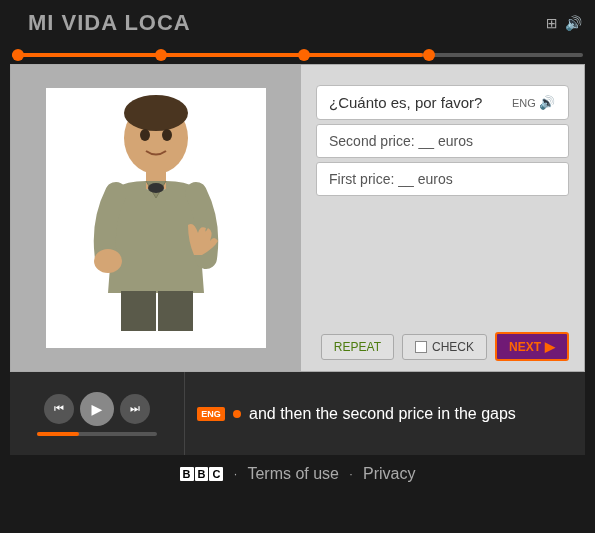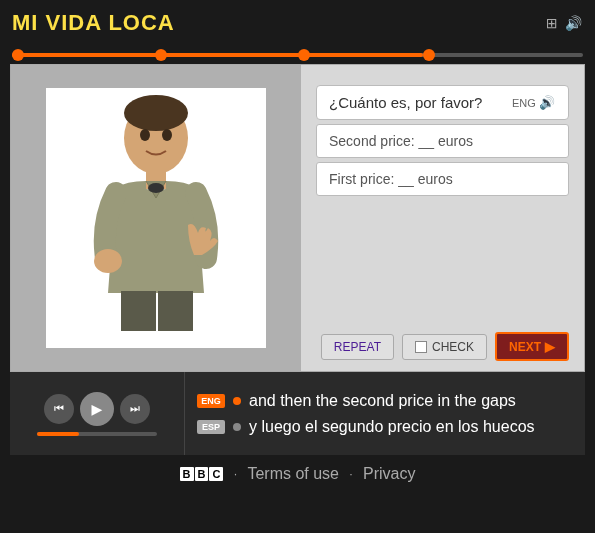--- a/index.html
+++ b/index.html
@@ -14,24 +14,25 @@
     
     .header {
       background: #1a1a1a;
       padding: 8px 12px;
       display: flex;
       align-items: center;
       justify-content: space-between;
       height: 46px;
     }
     .header-title {
-      color: #fde047;
+      color: #a3a3a3;
       font-size: 22px;
       font-weight: bold;
       letter-spacing: 1px;
+      margin-left: 16px;
     }
     .header-icons {
       display: flex;
       gap: 8px;
       align-items: center;
     }
     .header-icon {
       color: #aaa;
       font-size: 14px;
       cursor: pointer;
@@ -154,21 +155,21 @@
       justify-content: flex-end;
       gap: 8px;
       padding-top: 5px;
     }
     .btn-repeat {
       background: #e0e0e0;
       border: 1px solid #aaa;
       border-radius: 3px;
       padding: 5px 12px;
       font-size: 12px;
-      color: #4c1d95;
+      color: #4d7c0f;
       cursor: pointer;
     }
     .btn-check {
       background: #e0e0e0;
       border: 1px solid #aaa;
       border-radius: 3px;
       padding: 5px 12px;
       font-size: 12px;
       color: #444;
       cursor: pointer;
@@ -177,21 +178,21 @@
       gap: 5px;
     }
     .check-square {
       width: 12px;
       height: 12px;
       border: 1px solid #888;
       background: white;
       display: inline-block;
     }
     .btn-next {
-      background: #7f1d1d;
+      background: #701a75;
       border: 2px solid #ff6600;
       border-radius: 3px;
       padding: 5px 12px;
       font-size: 12px;
       color: #ff6600;
       font-weight: bold;
       cursor: pointer;
       display: flex;
       align-items: center;
       gap: 4px;
@@ -424,25 +425,20 @@
       <div class="mini-progress-fill"></div>
     </div>
   </div>
 
   <div class="subtitles-panel">
     <div class="subtitle-line">
       <span class="lang-badge eng">ENG</span>
       <span class="dot-indicator"></span>
       <span class="subtitle-text">and then the second price in the gaps</span>
     </div>
-    <div class="subtitle-line">
-      <span class="lang-badge esp">ESP</span>
-      <span class="dot-indicator grey"></span>
-      <span class="subtitle-text">y luego el segundo precio en los huecos</span>
-    </div>
   </div>
 </div>
 
 <div class="footer">
   <div class="bbc-logo">
     <span class="bbc-box">B</span>
     <span class="bbc-box">B</span>
     <span class="bbc-box">C</span>
   </div>
   <span class="footer-dot">·</span>

